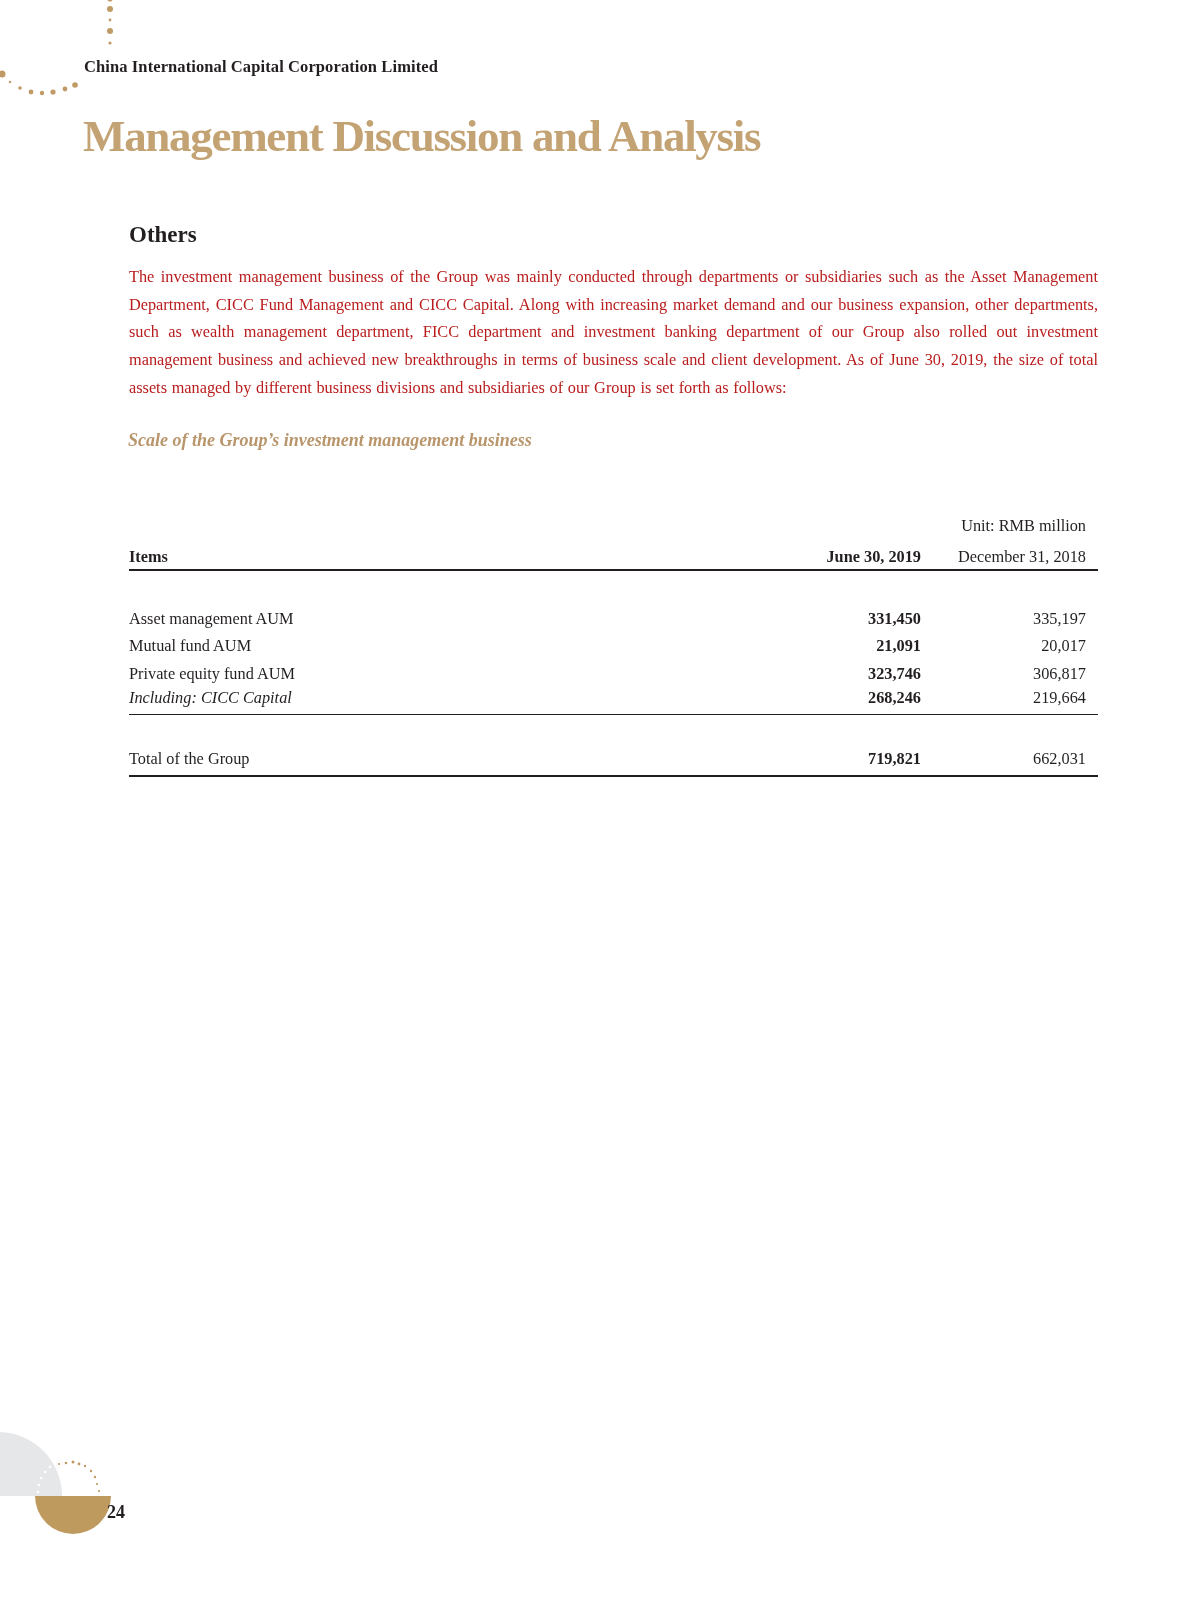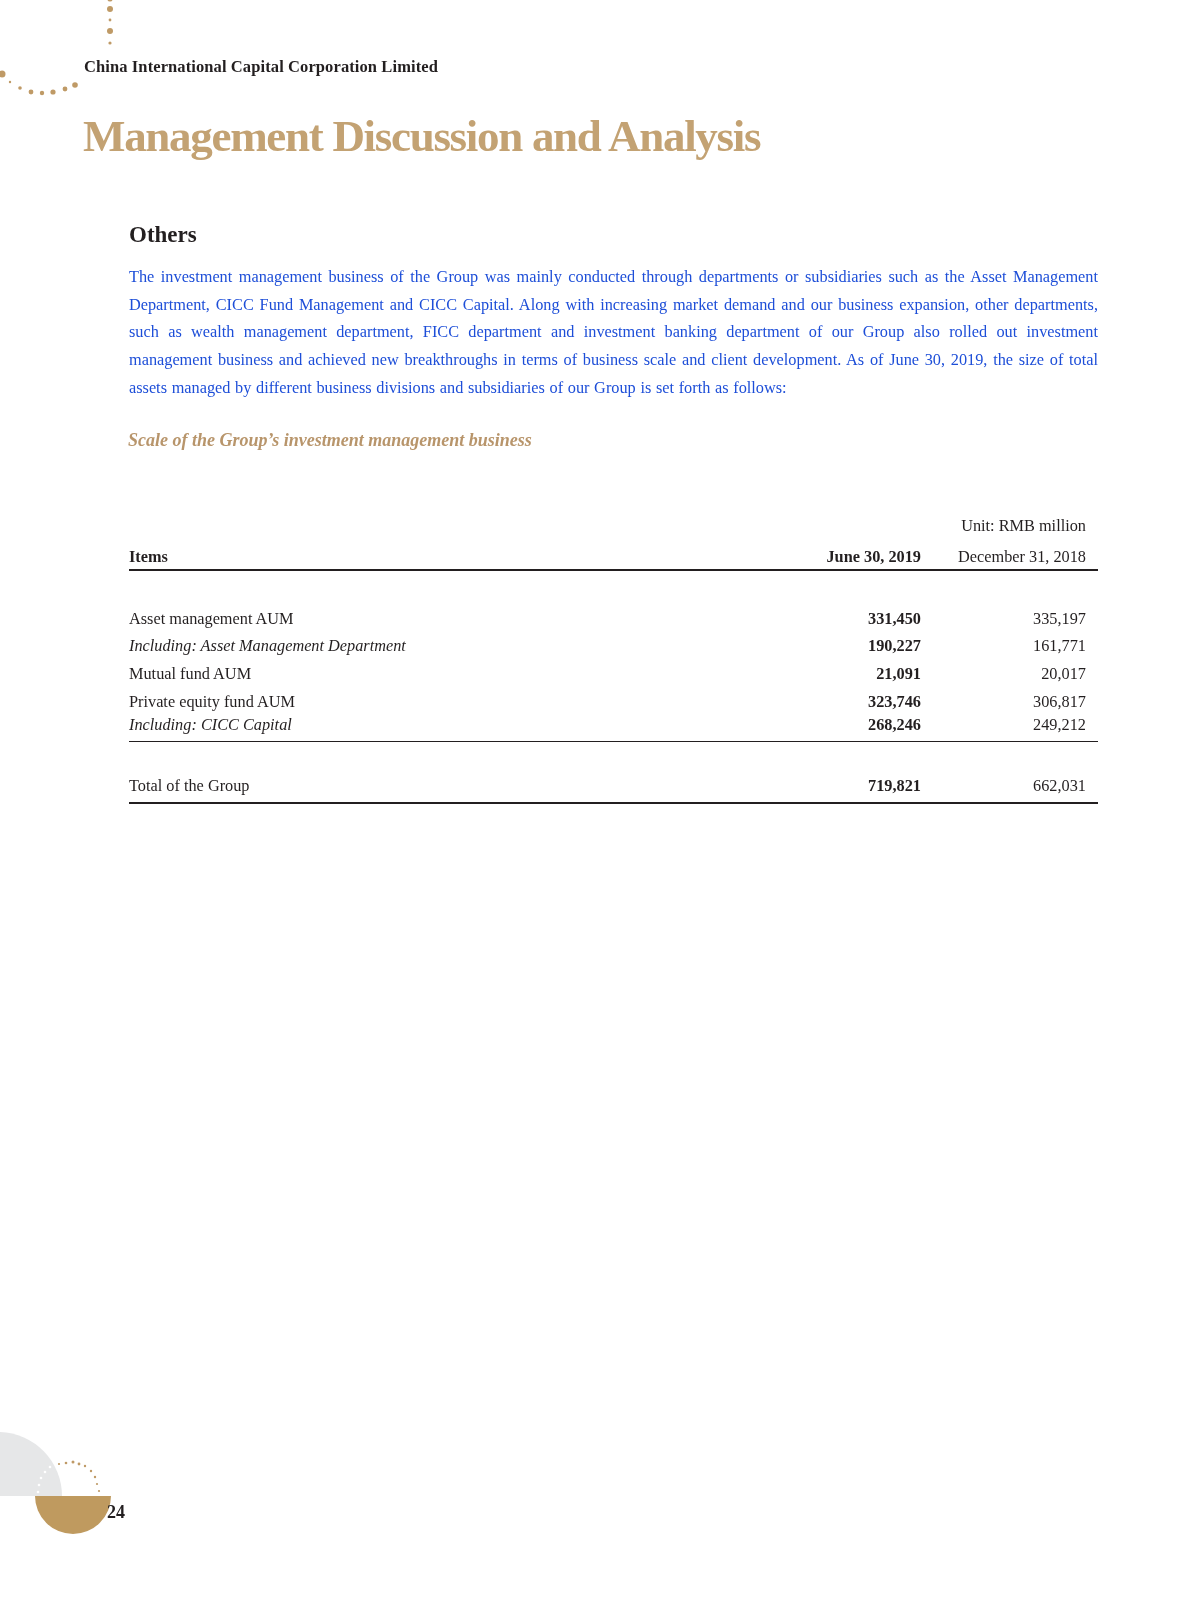--- a/index.html
+++ b/index.html
@@ -14,21 +14,21 @@
     }
     .page-title {
       position: absolute; left: 83px; top: 110px; margin: 0;
       font-size: 45px; font-weight: bold; color: #c3a273; letter-spacing: -1.3px;
       font-family: "Liberation Serif", "DejaVu Serif", serif;
     }
     .content { position: absolute; left: 129px; top: 222px; width: 969px; }
     .section-heading { margin: 0; font-size: 23px; font-weight: bold; color: #231f20; }
     .body-text {
       margin: 15px 0 0 0; font-size: 16.3px; line-height: 27.7px;
-      text-align: justify; color: #1d4ed8; word-spacing: 0.6px;
+      text-align: justify; color: #b91c1c; word-spacing: 0.6px;
     }
     .sub-heading {
       margin: 28px 0 0 -1px; font-size: 18px; font-weight: bold; font-style: italic;
       color: #b8956b;
     }
     .unit {
       position: absolute; right: 12px; top: 278px; font-size: 16.3px; margin-top: 16px;
     }
     table.scale {
       position: absolute; left: 0; top: 323px; width: 969px;
@@ -97,38 +97,33 @@
           <td></td>
           <td></td>
           <td></td>
         </tr>
       <tr>
         <td>Asset management AUM</td>
         <td class="num jun">331,450</td>
         <td class="num dec">335,197</td>
       </tr>
       <tr>
-        <td class="italic">Including: Asset Management Department</td>
-        <td class="num jun">190,227</td>
-        <td class="num dec">161,771</td>
-      </tr>
-      <tr>
         <td>Mutual fund AUM</td>
         <td class="num jun">21,091</td>
         <td class="num dec">20,017</td>
       </tr>
       <tr>
         <td>Private equity fund AUM</td>
         <td class="num jun">323,746</td>
         <td class="num dec">306,817</td>
       </tr>
       <tr class="last-body">
         <td class="italic">Including: CICC Capital</td>
         <td class="num jun">268,246</td>
-        <td class="num dec">249,212</td>
+        <td class="num dec">219,664</td>
       </tr>
       <tr class="spacer2">
           <td></td>
           <td></td>
           <td></td>
         </tr>
       <tr class="total">
         <td>Total of the Group</td>
         <td class="num jun">719,821</td>
         <td class="num dec">662,031</td>

